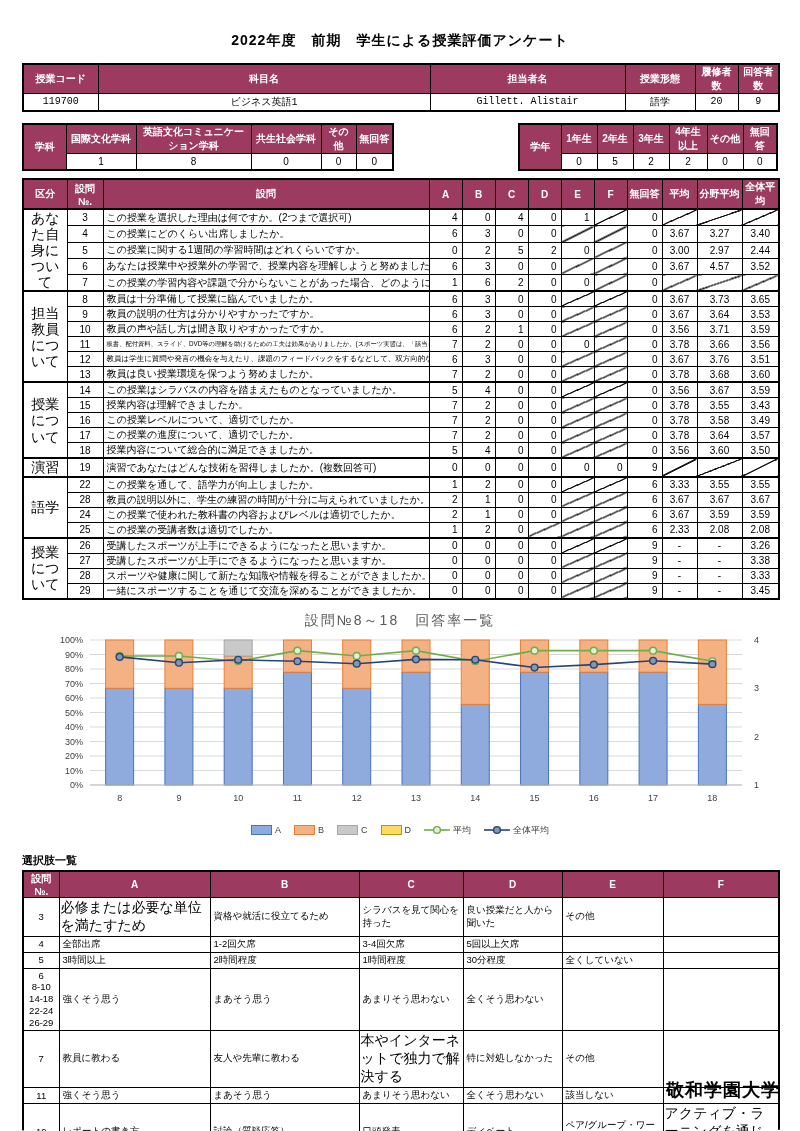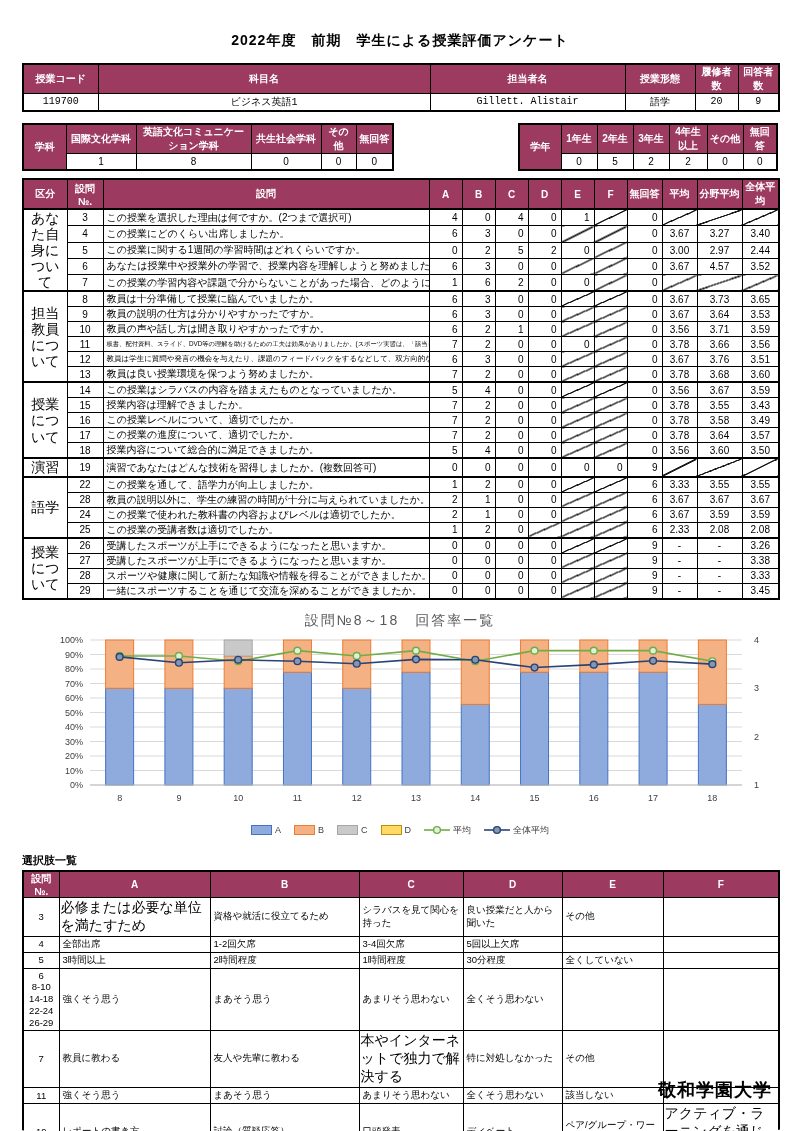--- a/index.html
+++ b/index.html
@@ -40,21 +40,21 @@
   .legend{display:flex;justify-content:center;align-items:center;gap:13px;margin-top:2px;font-size:9px;color:#404040;}
   .legend .item{display:flex;align-items:center;gap:3px;}
   .legend .swatch{width:19px;height:8px;border:1px solid #777;display:inline-block;}
   
   .choices-label{margin:16px 0 2px 22px;font-size:11px;font-weight:bold;}
   .choices{margin-left:22px;width:756px;}
   .choices th{height:15px;}
   .choices td{font-size:9.5px;text-align:left;padding:1px 3px;vertical-align:middle;}
   .choices td.qno{text-align:center;white-space:pre-line;line-height:1.25;}
   .choices td.tiny{font-size:14px;padding:1px 1px;}
-  .logo{position:absolute;right:28px;top:1078px;font-size:18px;font-weight:bold;letter-spacing:1px;}
+  .logo{position:absolute;right:20px;top:1078px;font-size:18px;font-weight:bold;letter-spacing:1px;}
 </style>
 </head>
 <body>
 
 <div class="page">
   <div class="doc-title">2022年度　前期　学生による授業評価アンケート</div>
 
   <table class="tbl info-table">
     <colgroup>
         <col style="width:75px">

